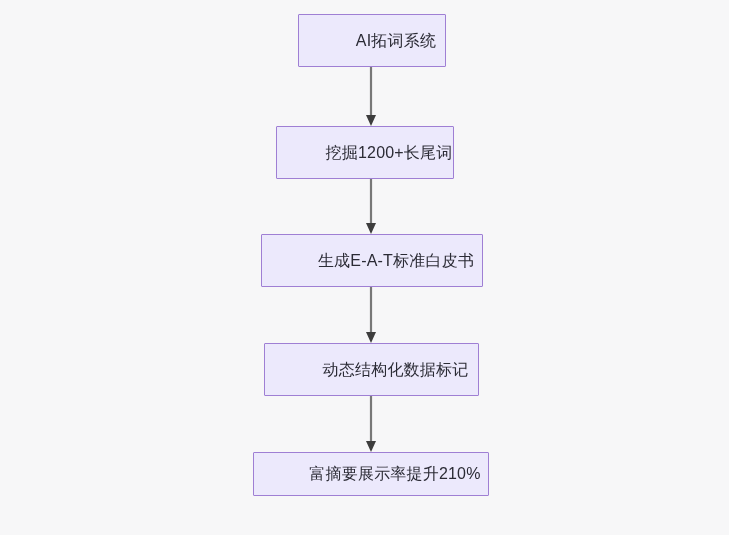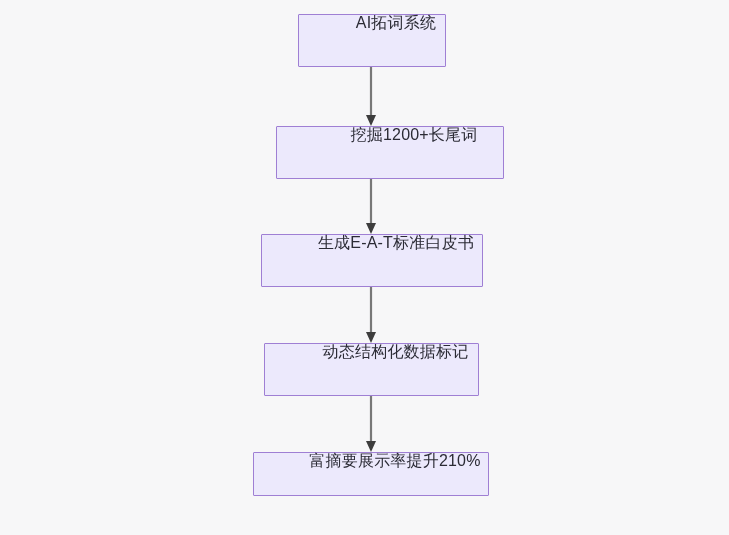--- a/index.html
+++ b/index.html
@@ -18,21 +18,21 @@
     width: 729px;
     height: 535px;
   }
   .node {
     position: absolute;
     box-sizing: border-box;
     background: #ece9fc;
     border: 1.4px solid #9f7fd4;
     border-radius: 1px;
     display: flex;
-    align-items: flex-start;
+    align-items: center;
     justify-content: center;
     color: #2b2b35;
     font-size: 16px;
     line-height: 1;
     letter-spacing: 0.2px;
     white-space: nowrap;
     padding-left: 48px;
   }
   .node-label {
     display: block;
@@ -75,21 +75,21 @@
     <svg width="20" height="56" viewBox="0 0 20 56">
       <line x1="10" y1="0" x2="10" y2="47" stroke="#787878" stroke-width="2.2"></line>
       <polygon points="10,56 5,45 15,45" fill="#3d3d3d"></polygon>
     </svg>
   </div>
 
   <div class="node" style="left:298px; top:14px; width:148px; height:53px;">
     <span class="node-label">AI拓词系统</span>
   </div>
 
-  <div class="node" style="left:276px; top:126px; width:228px; height:53px;">
+  <div class="node" style="left:276px; top:126px; width:178px; height:53px;">
     <span class="node-label">挖掘1200+长尾词</span>
   </div>
 
   <div class="node" style="left:264px; top:343px; width:215px; height:53px;">
     <span class="node-label">动态结构化数据标记</span>
   </div>
 
   <div class="node" style="left:261px; top:234px; width:222px; height:53px;">
     <span class="node-label">生成E-A-T标准白皮书</span>
   </div>

